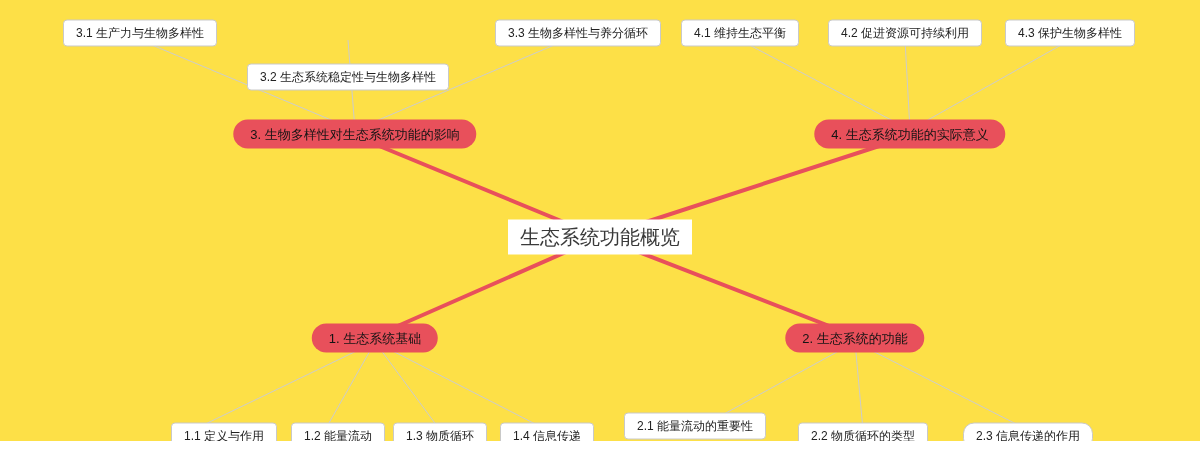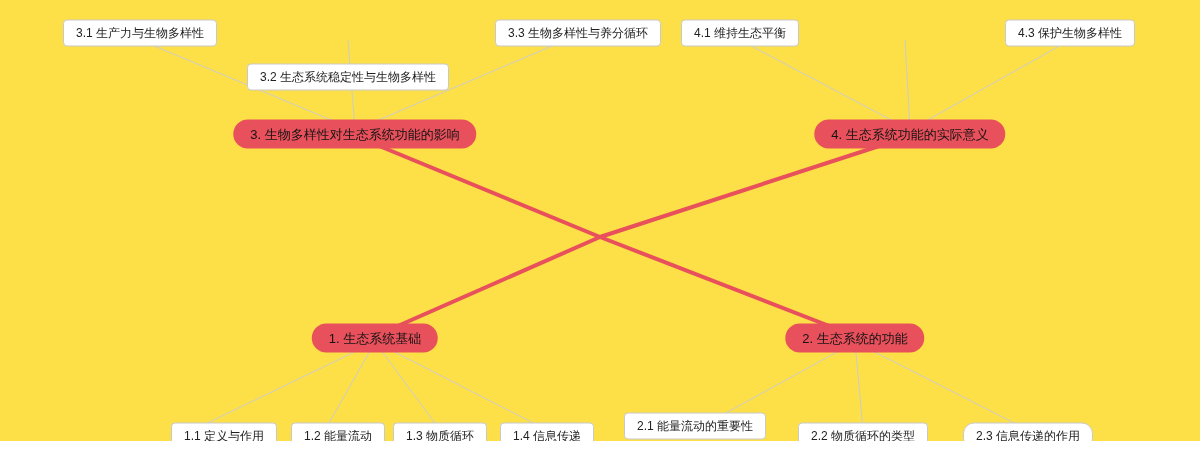--- a/index.html
+++ b/index.html
@@ -69,25 +69,27 @@
     <line class="edge-primary" x1="600" y1="237" x2="910" y2="136"></line>
     <line class="edge-primary" x1="600" y1="237" x2="375" y2="336"></line>
     <line class="edge-primary" x1="600" y1="237" x2="855" y2="336"></line>
   </svg>
 
   <div class="node leaf-node" style="left:140px;top:33px;">3.1 生产力与生物多样性</div>
   <div class="node leaf-node" style="left:348px;top:33px;margin-top:44px;">3.2 生态系统稳定性与生物多样性</div>
   <div class="node leaf-node" style="left:566px;top:33px;margin-left:12px;">3.3 生物多样性与养分循环</div>
 
   <div class="node leaf-node" style="left:740px;top:33px;text-align:center;">4.1 维持生态平衡</div>
+  <div class="node leaf-node" style="left:905px;top:33px;">4.2 促进资源可持续利用</div>
   <div class="node leaf-node" style="left:1070px;top:33px;">4.3 保护生物多样性</div>
 
   <div class="node branch-node" style="left:355px;top:134px;">3. 生物多样性对生态系统功能的影响</div>
   <div class="node branch-node" style="left:910px;top:134px;">4. 生态系统功能的实际意义</div>
 
+  <div class="node root-node" style="left:600px;top:237px;">生态系统功能概览</div>
 
   <div class="node branch-node" style="left:375px;top:338px;">1. 生态系统基础</div>
   <div class="node branch-node" style="left:855px;top:338px;">2. 生态系统的功能</div>
 
   <div class="node leaf-node" style="left:204px;top:436px;margin-left:20px;">1.1 定义与作用</div>
   <div class="node leaf-node" style="left:338px;top:436px;">1.2 能量流动</div>
   <div class="node leaf-node" style="left:440px;top:436px;">1.3 物质循环</div>
   <div class="node leaf-node" style="left:547px;top:436px;">1.4 信息传递</div>
 
   <div class="node leaf-node" style="left:695px;top:426px;">2.1 能量流动的重要性</div>

